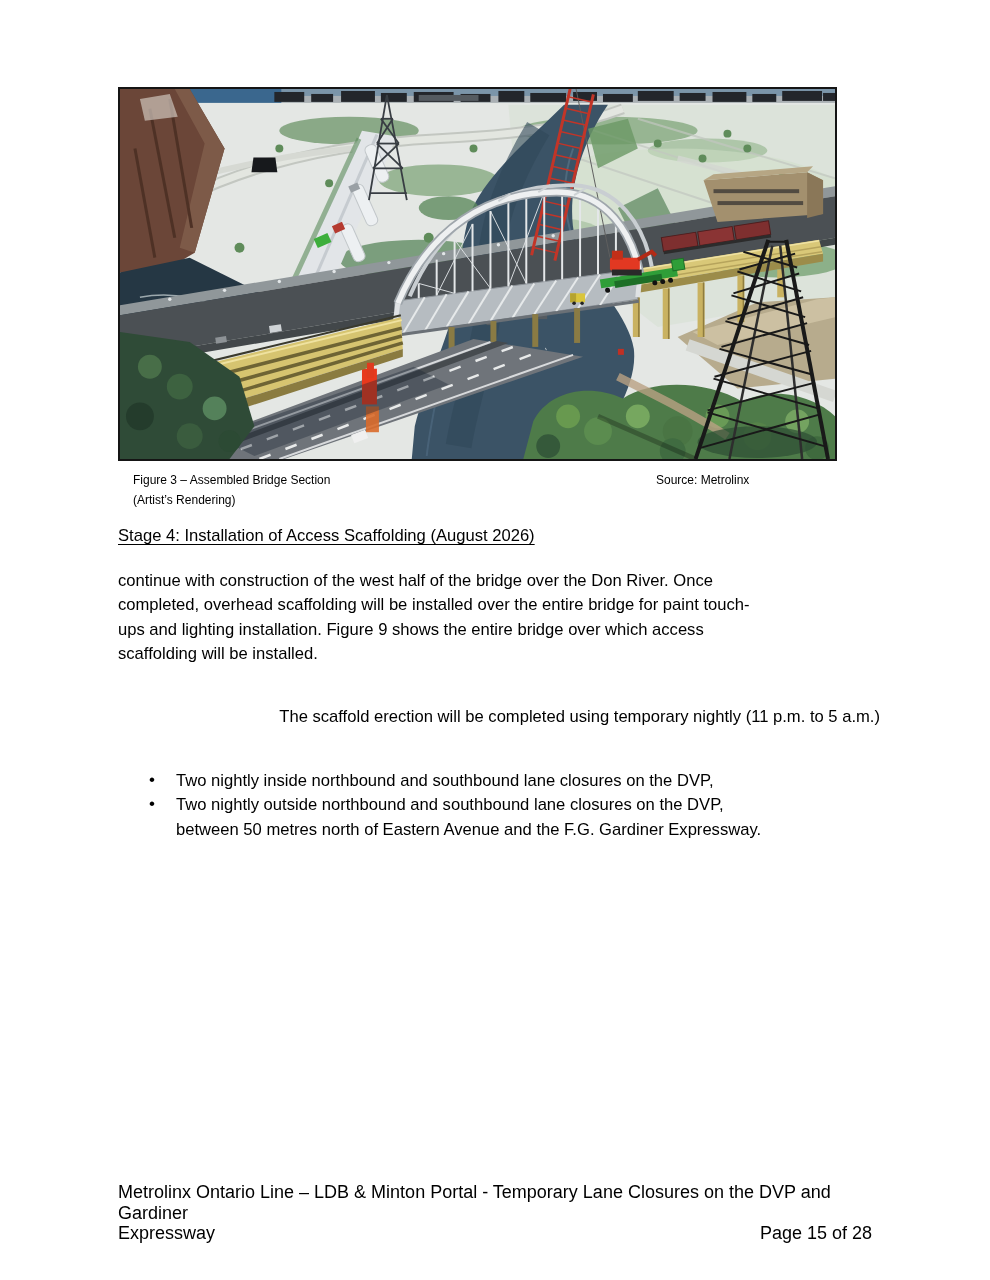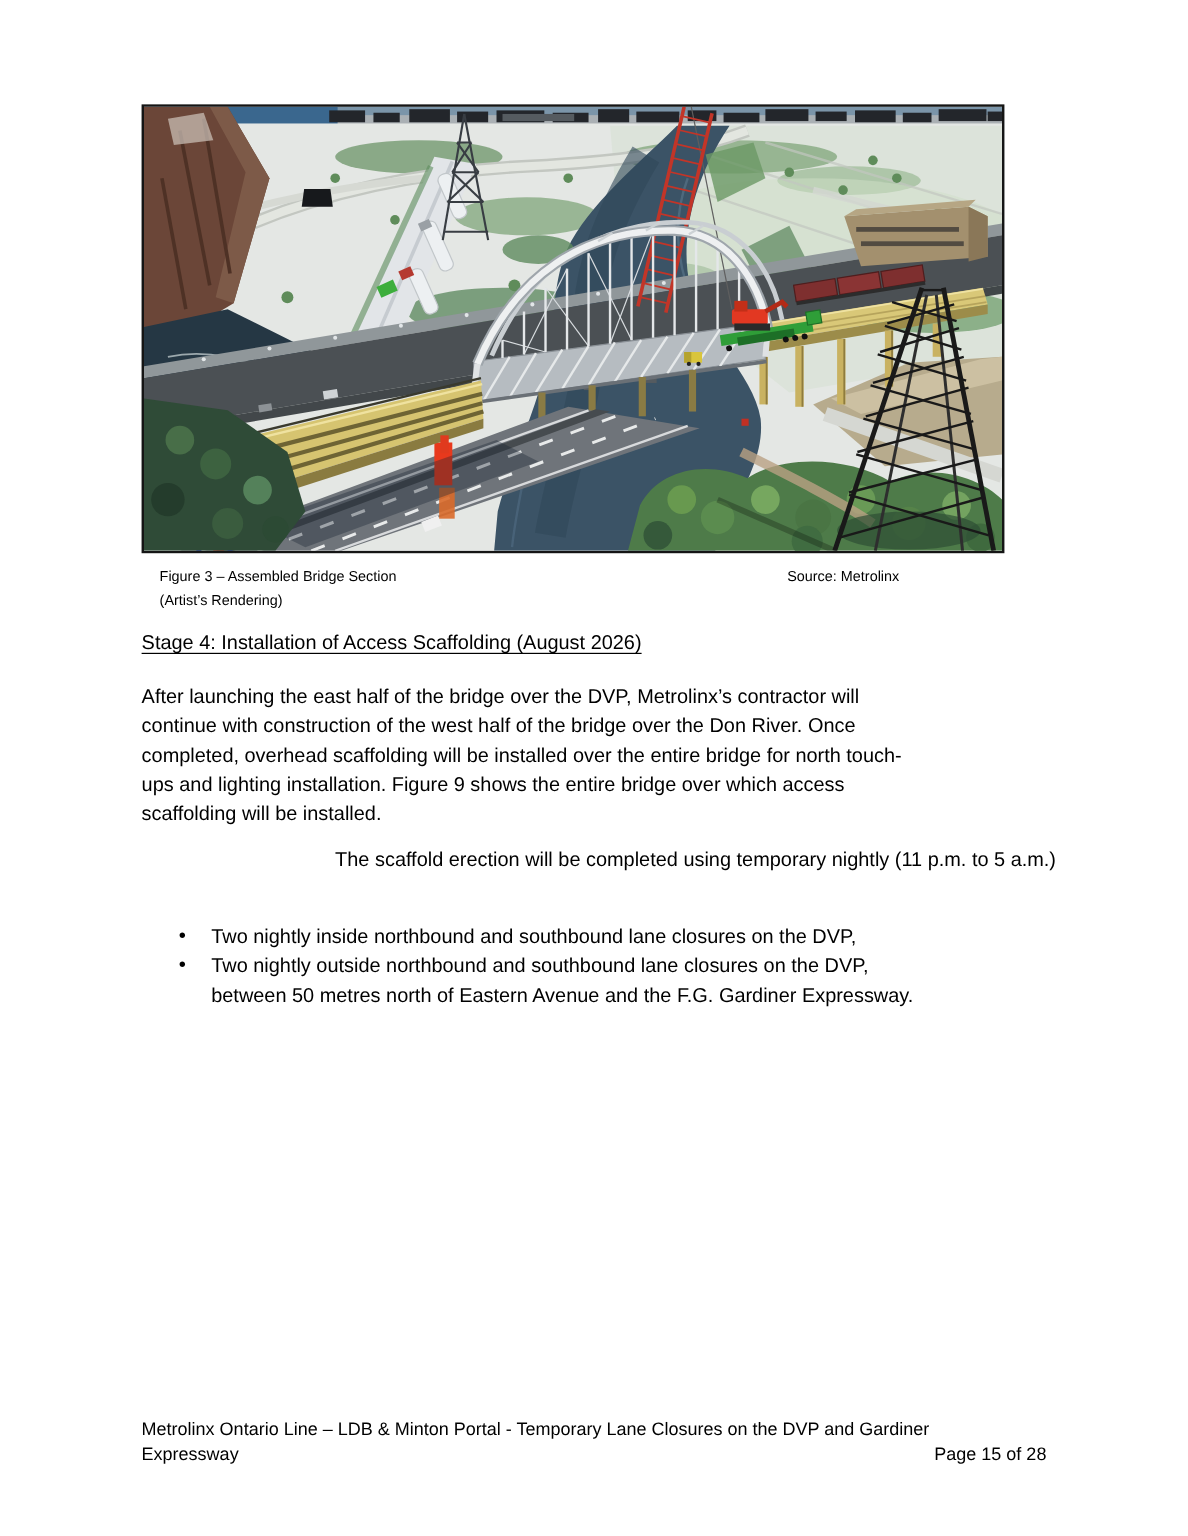--- a/index.html
+++ b/index.html
@@ -37,21 +37,21 @@
 
   
   .bullets{position:absolute;left:118px;top:769px;width:762px;margin:0;padding:0;
     list-style:none;font-size:16.6px;line-height:24.3px;}
   .bullets li{position:relative;padding-left:58px;}
   .bullets li::before{content:"•";position:absolute;left:31px;top:-1px;font-size:17px;}
   .bullets .bl{white-space:nowrap;}
 
   
   .footer{position:absolute;left:118px;top:1182px;width:754px;
-    font-size:15px;line-height:20.5px;}
+    font-size:18px;line-height:20.5px;}
   .footer-row2{display:flex;justify-content:space-between;align-items:flex-end;}
 </style>
 </head>
 <body>
 
 <div class="page">
 
   <div class="figure">
     <svg viewBox="0 0 718 373" preserveAspectRatio="none">
 
@@ -434,23 +434,22 @@
     <div class="caption-left">
       <div>Figure 3 – Assembled Bridge Section</div>
       <div>(Artist’s Rendering)</div>
     </div>
     <div class="caption-source">Source: Metrolinx</div>
   </div>
 
   <h2 class="heading">Stage 4: Installation of Access Scaffolding (August 2026)</h2>
 
   <p class="para" id="p1">
-    <span>After launching the east half of the bridge over the DVP, Metrolinx’s contractor will</span>
     <span>continue with construction of the west half of the bridge over the Don River. Once</span>
-    <span>completed, overhead scaffolding will be installed over the entire bridge for north touch-</span>
+    <span>completed, overhead scaffolding will be installed over the entire bridge for paint touch-</span>
     <span>ups and lighting installation. Figure 9 shows the entire bridge over which access</span>
     <span>scaffolding will be installed.</span>
   </p>
 
   <p class="para" id="p2">
     <span>The scaffold erection will be completed using temporary nightly (11 p.m. to 5 a.m.)</span>
   </p>
 
   <ul class="bullets">
     <li>

